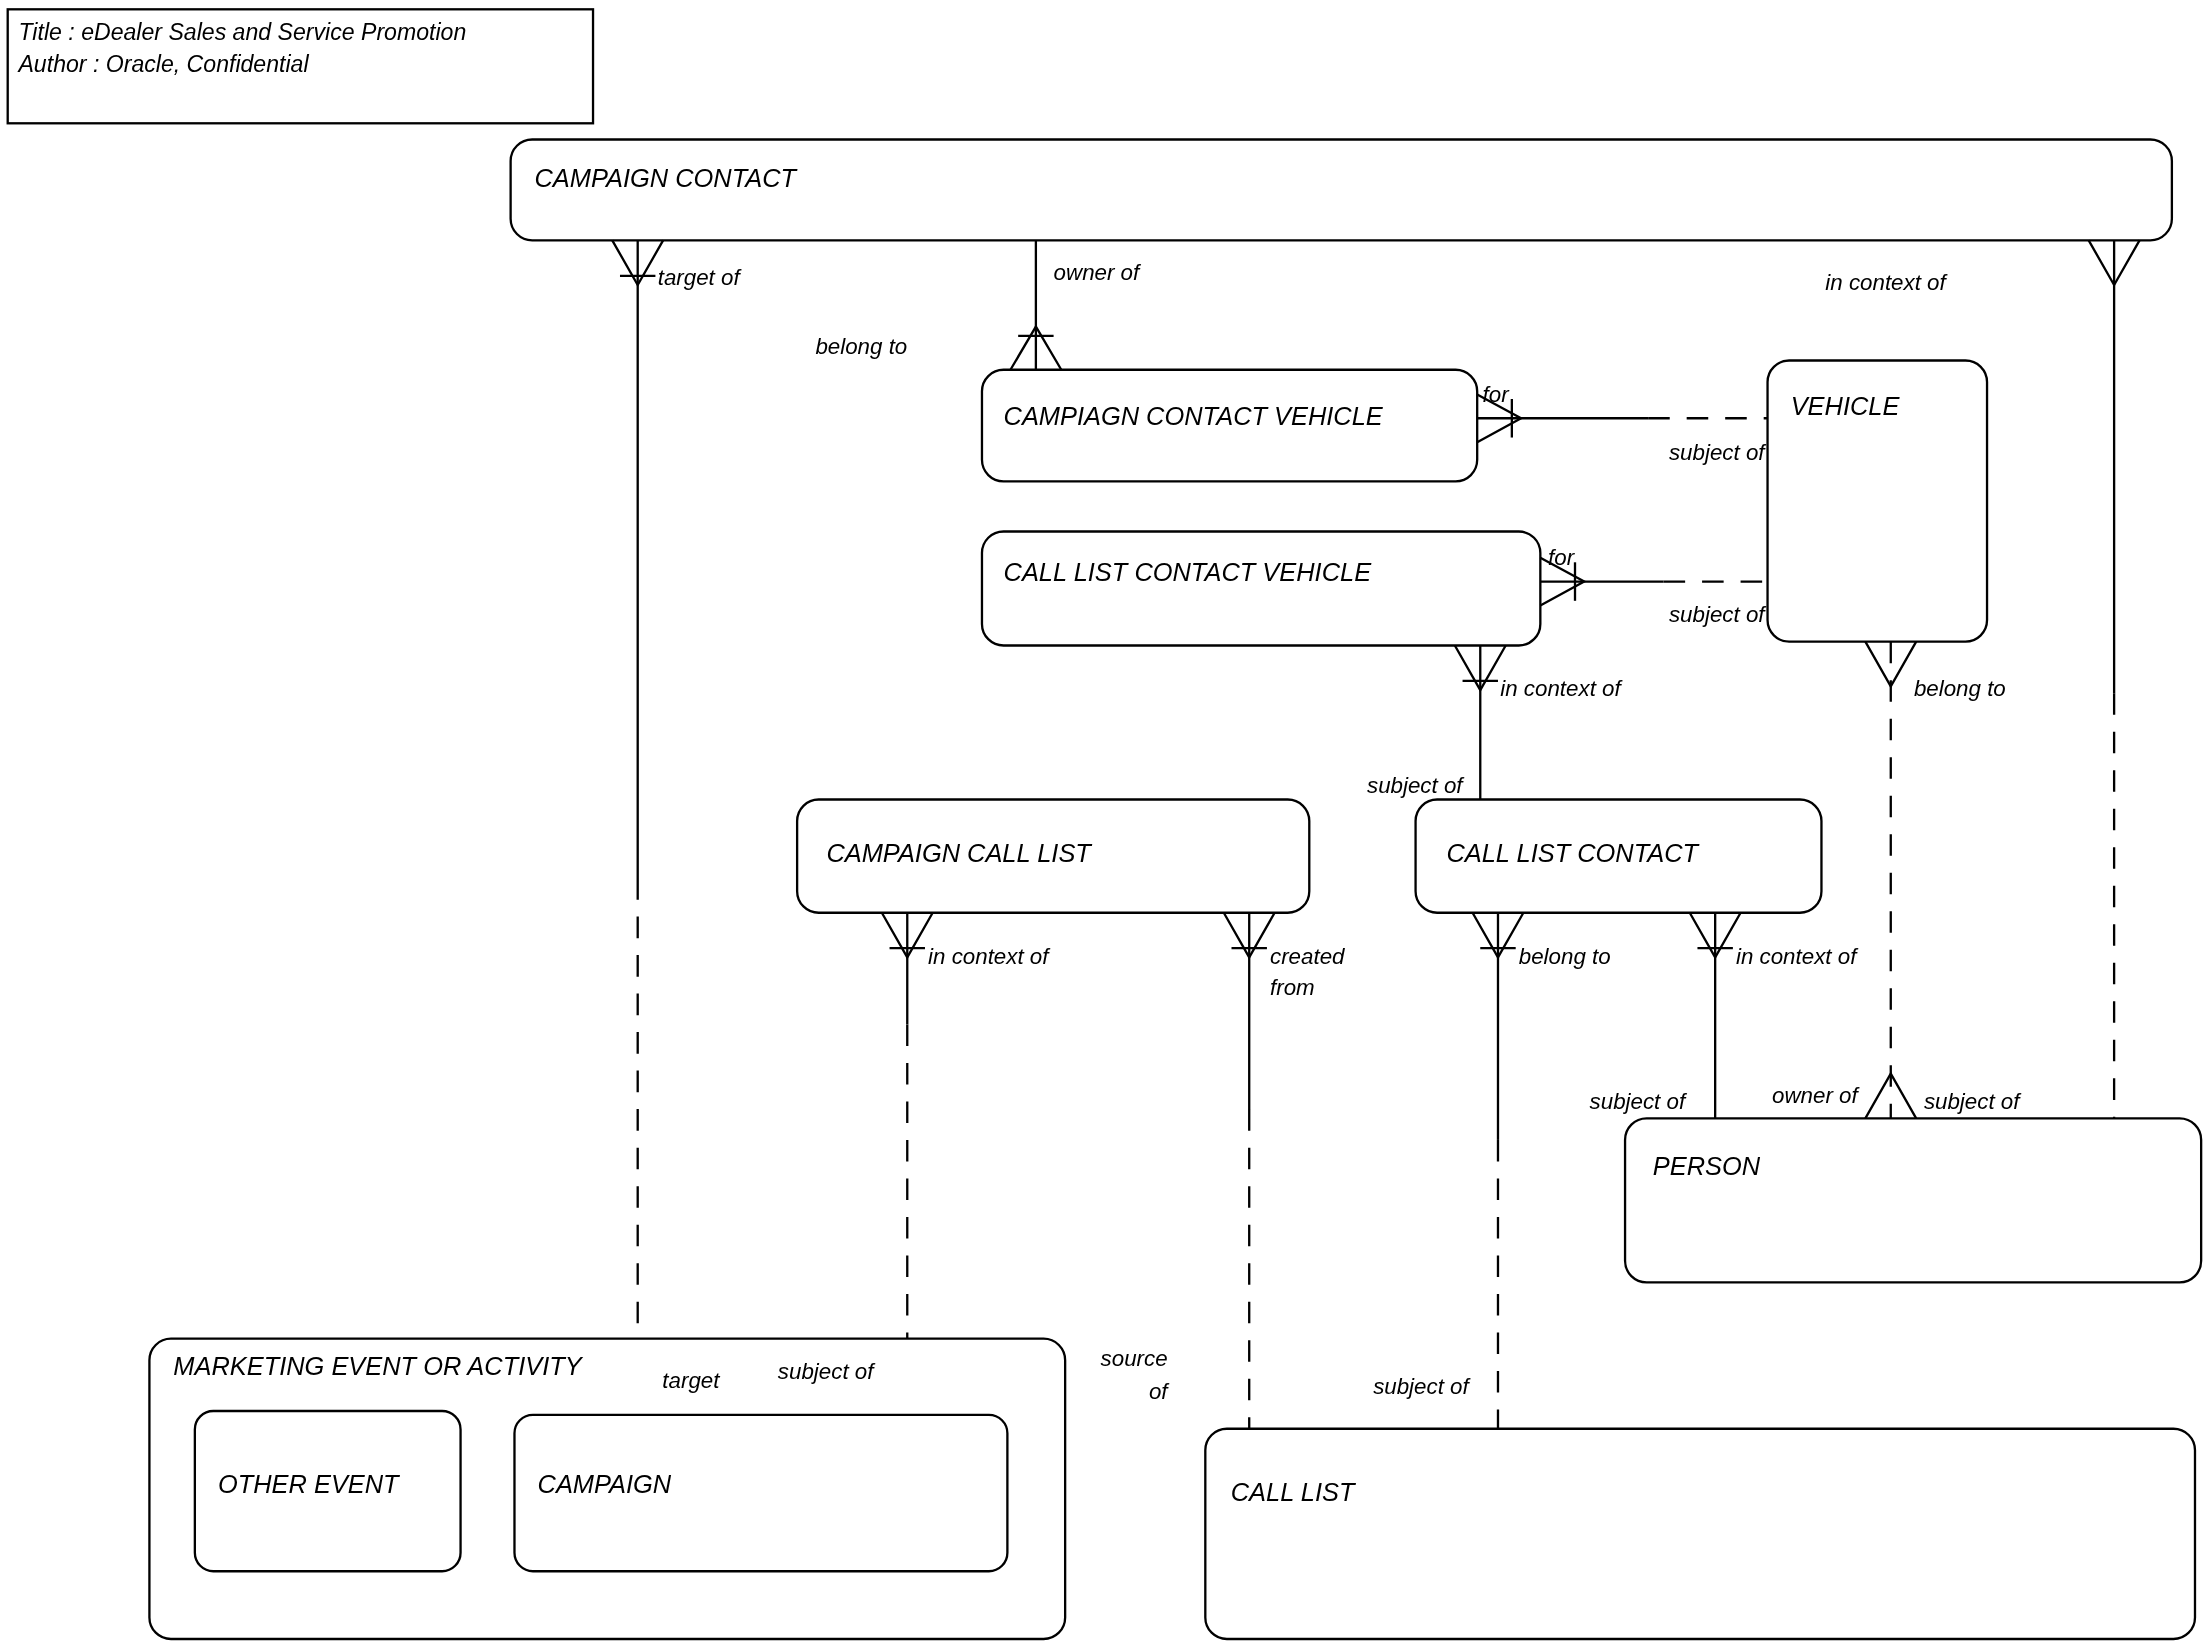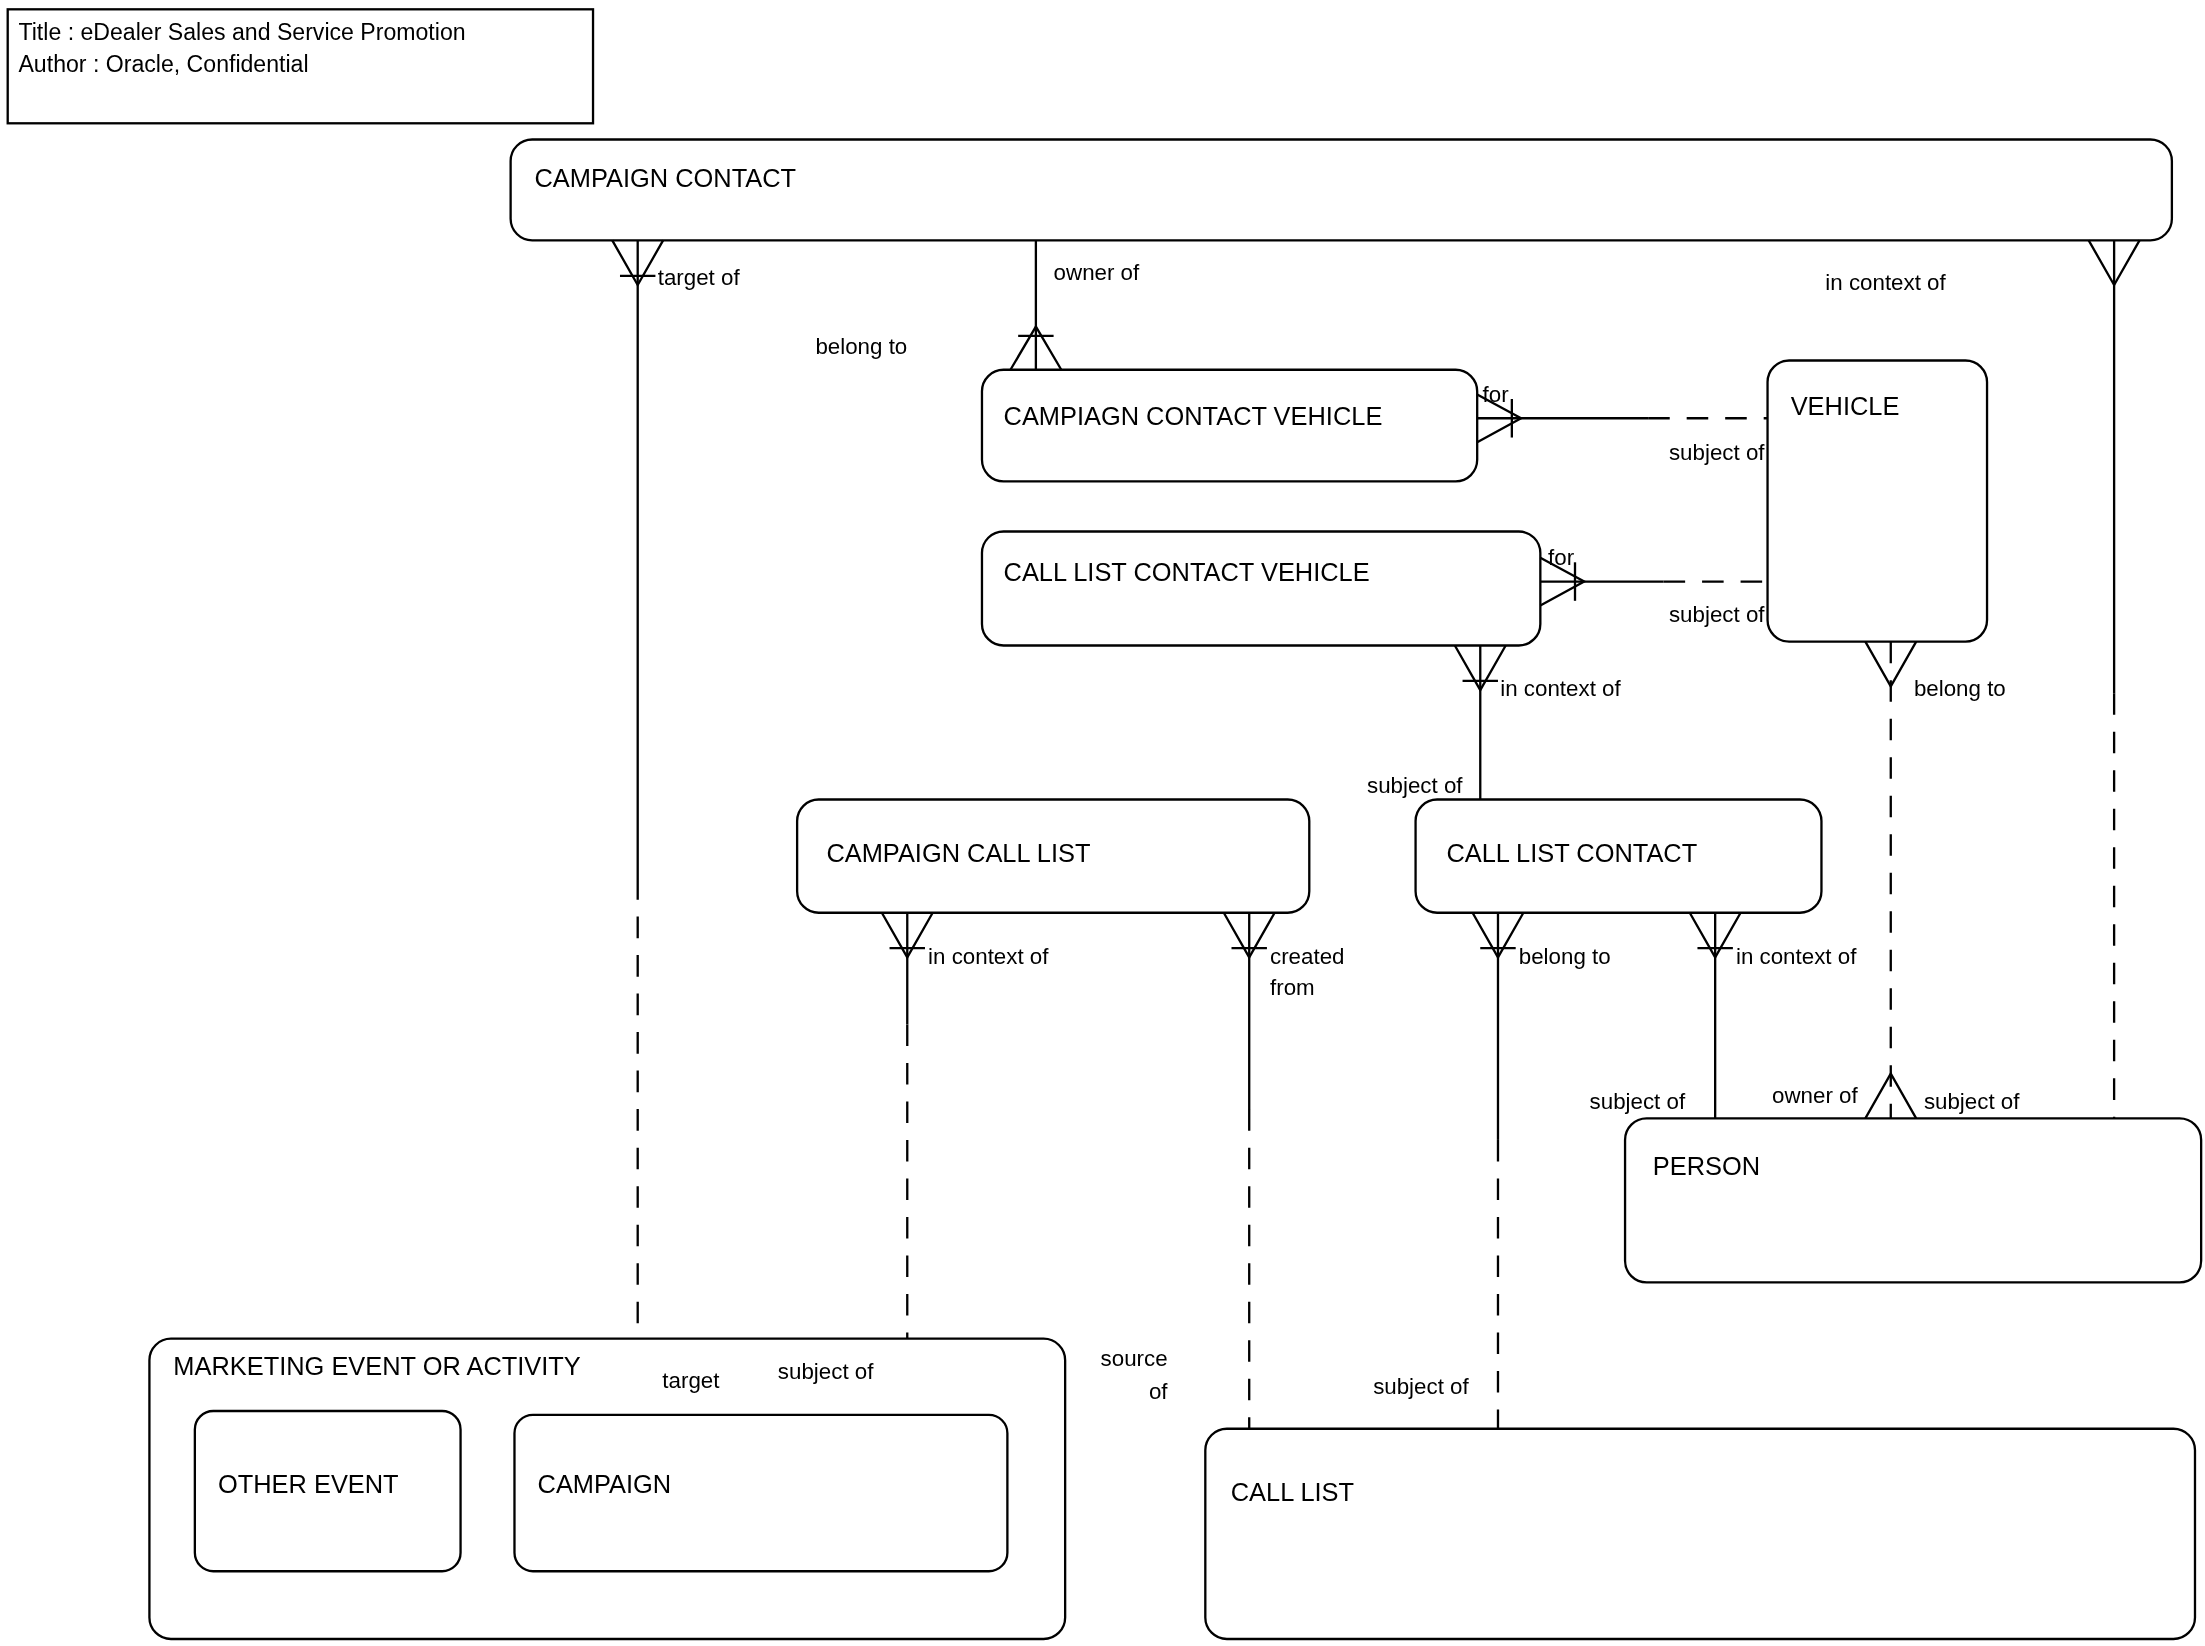--- a/index.html
+++ b/index.html
@@ -11,20 +11,21 @@
     width: 2205px;
     height: 1646px;
     font-family: "Liberation Sans", sans-serif;
     overflow: hidden;
   }
   #diagram-root {
     position: relative;
     width: 2205px;
     height: 1408px;
     background: #ffffff;
+    font-style: italic;
   }
   svg#er-canvas {
     position: absolute;
     top: 0;
     left: 0;
     width: 2205px;
     height: 1646px;
     display: block;
   }
   .entity-box {

